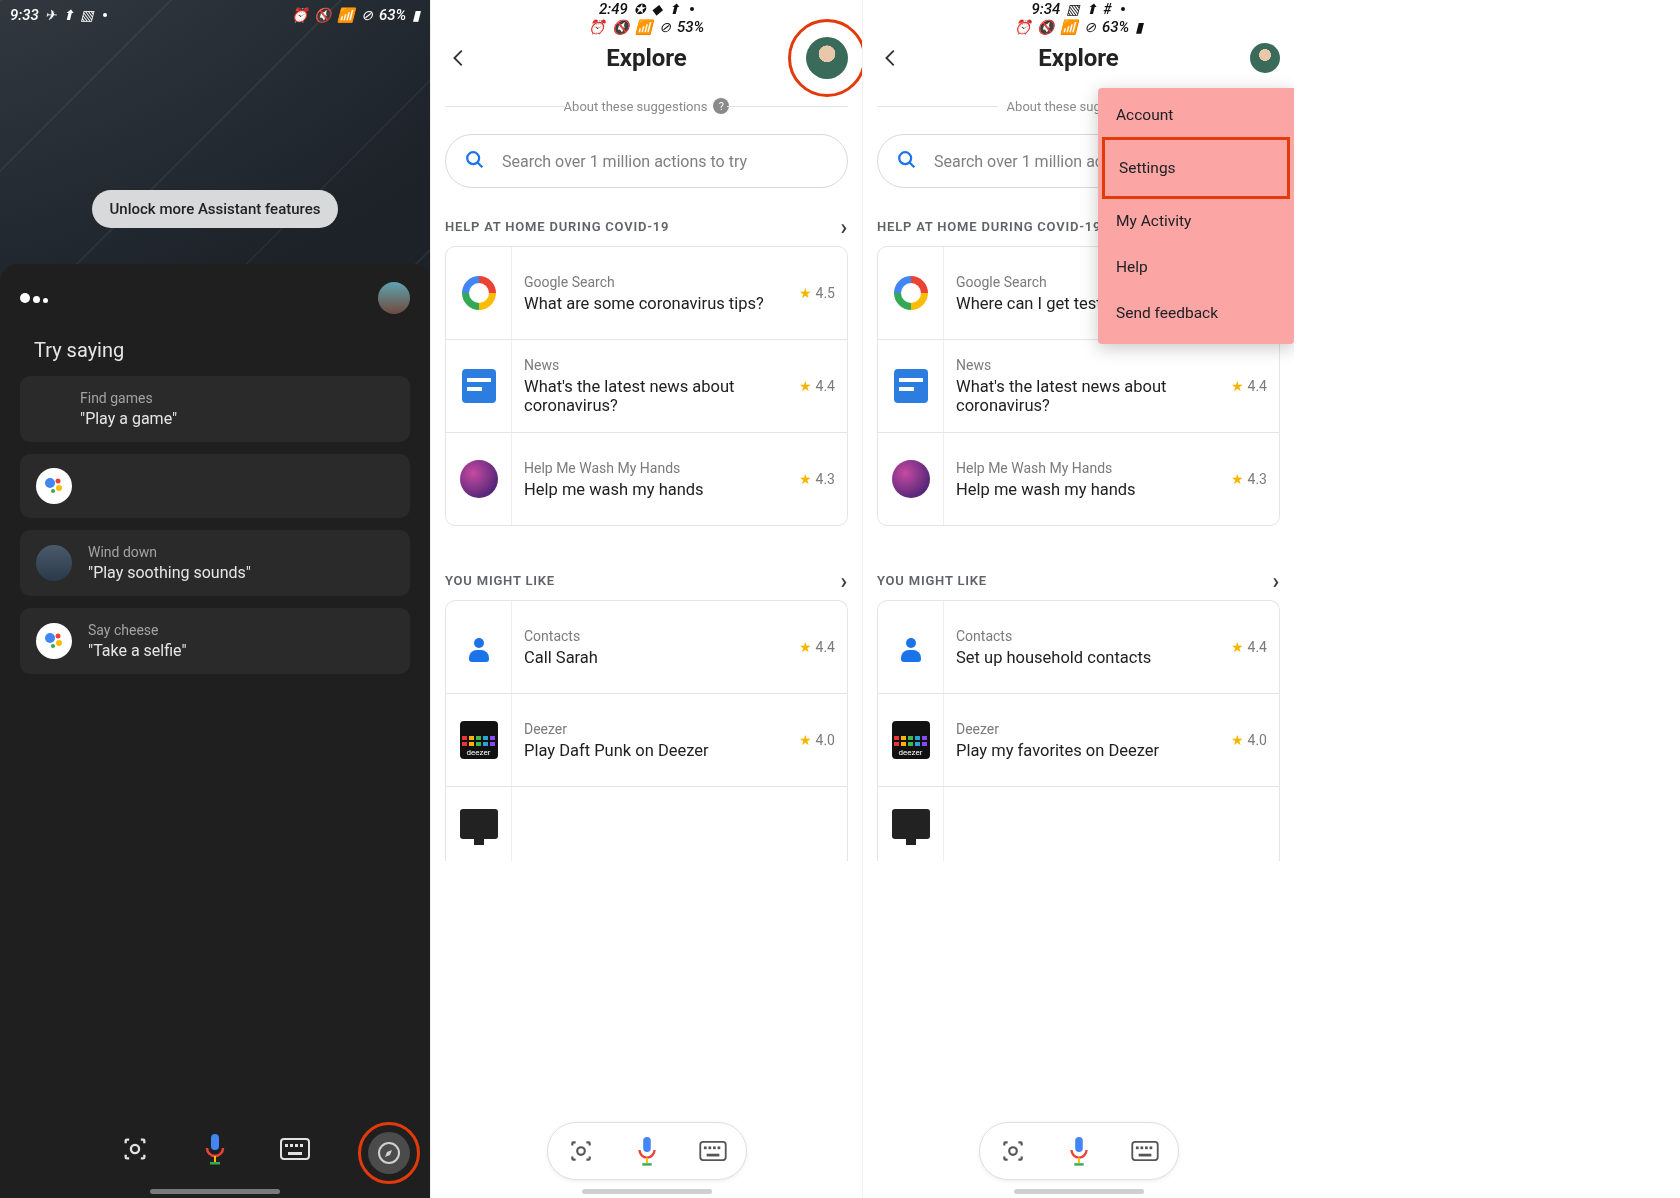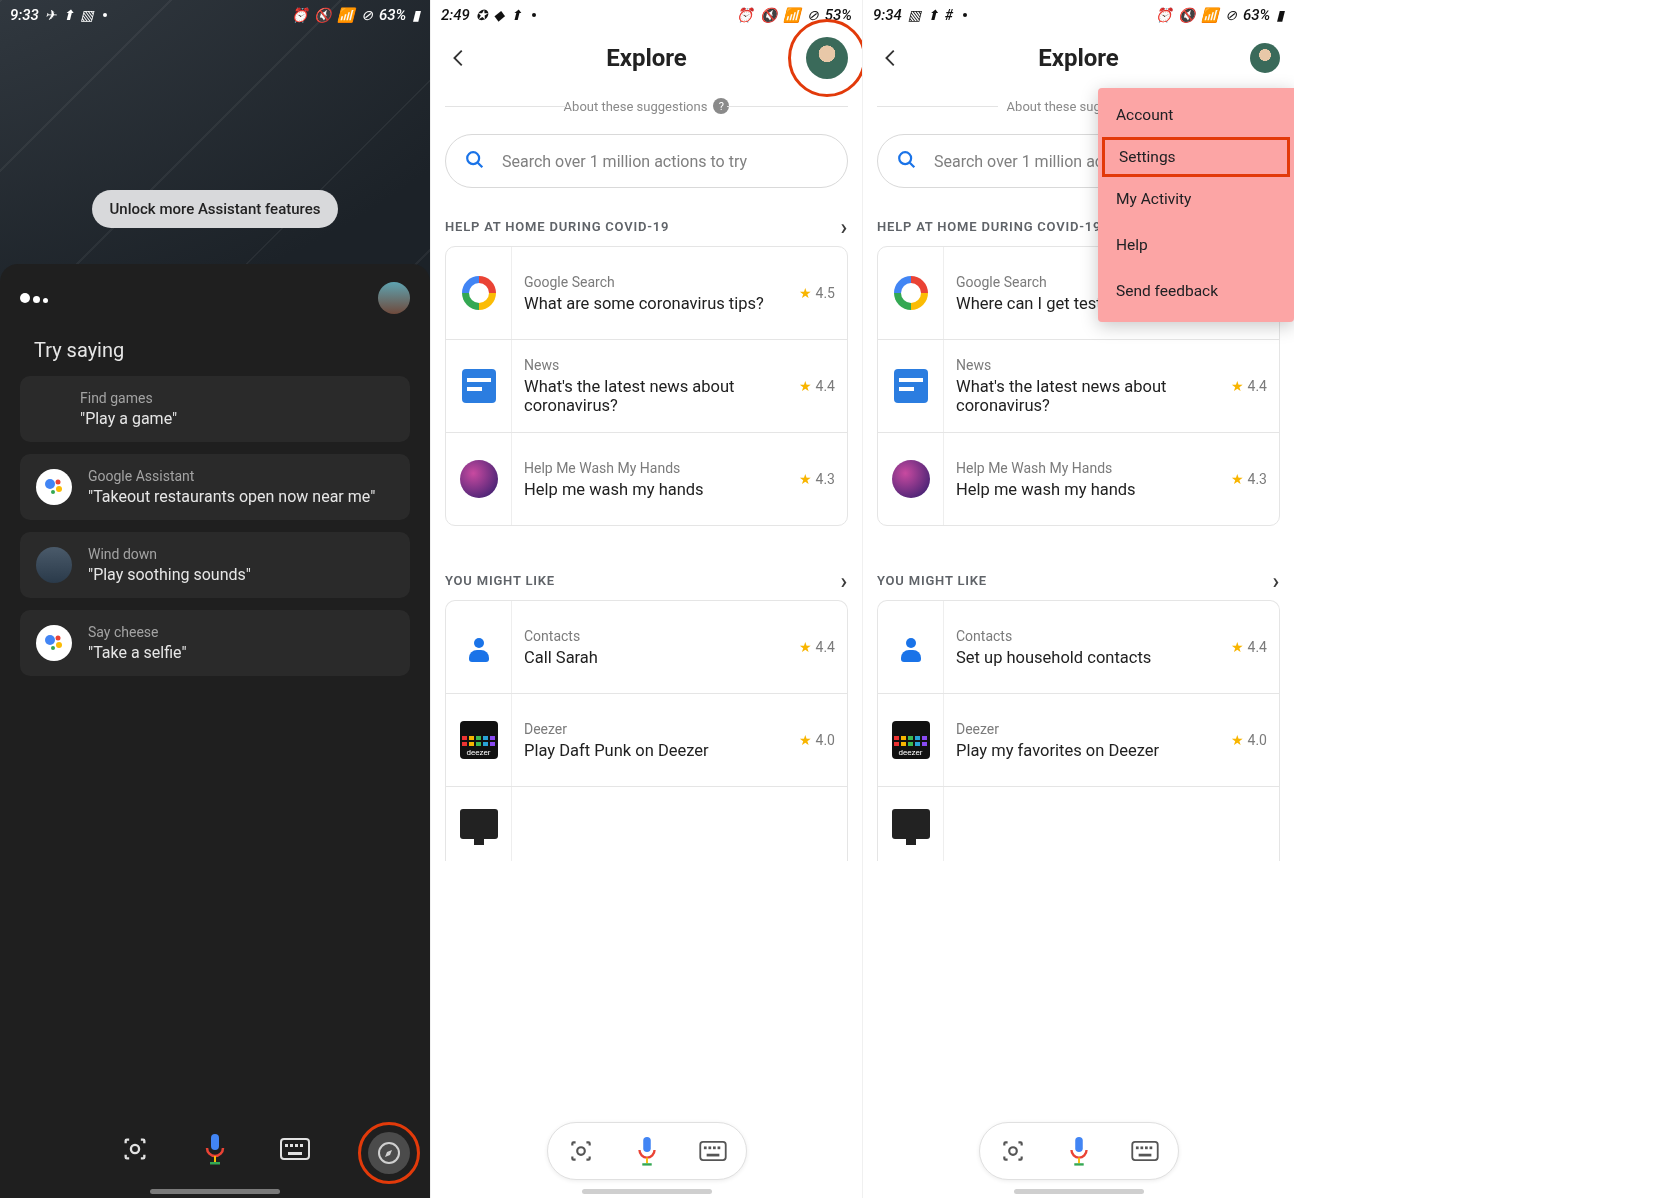--- a/index.html
+++ b/index.html
@@ -5,21 +5,21 @@
   * { box-sizing: border-box; margin: 0; padding: 0; font-family: Roboto, "Segoe UI", Arial, sans-serif; }
   body { background:#fff; width:1680px; height:1198px; display:flex; }
   .phone { position:relative; height:1198px; display:flex; flex-direction:column; overflow:hidden; }
   .p1 { width:430px; background:#2b3137; }
   .p2 { width:432px; background:#fff; border-left:1px solid #f0f0f0; }
   .p3 { width:432px; background:#fff; border-left:1px solid #f0f0f0; }
 
   
   .statusbar { height:30px; display:flex; align-items:center; justify-content:space-between; padding:0 10px; font-size:15px; font-weight:500; }
   .statusbar.dark { color:#fff; }
-  .statusbar.light { color:#111; background:#fff; }
+  .statusbar.light { color:#111; background:#fff;flex-direction:column; }
   .sb-left, .sb-right { display:flex; align-items:center; gap:6px;font-style:italic; }
   .sb-ic { font-size:14px; }
   .dot { width:4px; height:4px; border-radius:50%; background:currentColor; display:inline-block; margin-left:4px; }
 
   
   .p1-wallpaper { position:absolute; inset:0; background: radial-gradient(1200px 800px at -200px -200px, #404850, #1c2228 70%); }
   .p1-wallpaper::after{ content:""; position:absolute; inset:0; background:
      repeating-linear-gradient(135deg, rgba(255,255,255,0.05) 0 2px, transparent 2px 120px); }
   .p1-content { position:relative; z-index:1; display:flex; flex-direction:column; height:100%; }
   .chip { margin:160px auto 0; background:#d8d9db; color:#222; border-radius:22px; padding:10px 18px; font-size:15px; font-weight:500; width:fit-content; }
@@ -100,21 +100,21 @@
   .deezer .bars span:nth-child(5n){background:#8a4af3;}
   .atv { width:38px; height:30px; background:#222; border-radius:3px; position:relative;}
   .atv::after{content:"";position:absolute;left:14px;top:30px;width:10px;height:6px;background:#222;}
 
   .bottom-pill { position:absolute; left:50%; bottom:18px; transform:translateX(-50%); width:200px; height:58px; border:1px solid #e0e0e0; border-radius:30px; background:#fff; display:flex; align-items:center; justify-content:space-around; box-shadow:0 1px 4px rgba(0,0,0,.08);}
   .bp-ic{ width:30px;height:30px; display:flex;align-items:center;justify-content:center; color:#555;}
 
   
   .menu { position:absolute; top:88px; right:0; width:196px; background:#fca5a5; box-shadow:0 4px 18px rgba(0,0,0,.22); border-radius:4px 0 4px 4px; padding:4px 0 8px; z-index:5;}
   .menu-item { padding:14px 18px; font-size:15.5px; color:#202124; }
-  .menu-item.hl{ border:3px solid #e23a0a; margin:-1px 4px; padding:8px 14px;}
+  .menu-item.hl{ border:3px solid #e23a0a; margin:-1px 4px; padding:19px 14px;}
 
   
   svg{display:block;}
 </style>
 </head>
 <body>
 
 <div class="phone p1">
   <div class="p1-wallpaper"></div>
   <div class="p1-content">
@@ -159,24 +159,20 @@
       </div>
       <div class="sugg">
         <div class="ico ic-ga">
           <svg width="20" height="20" viewBox="0 0 20 20">
               <circle cx="6" cy="7" r="5" fill="#4285f4"></circle>
               <circle cx="14" cy="5" r="2.5" fill="#ea4335"></circle>
               <circle cx="15" cy="12" r="3" fill="#fbbc05"></circle>
               <circle cx="9" cy="15" r="2" fill="#34a853"></circle>
             </svg>
         </div>
-        <div class="txt">
-          <span class="cat">Google Assistant</span>
-          <span class="phrase">"Takeout restaurants open now near me"</span>
-        </div>
       </div>
       <div class="sugg">
         <div class="ico ic-wind"></div>
         <div class="txt">
           <span class="cat">Wind down</span>
           <span class="phrase">"Play soothing sounds"</span>
         </div>
       </div>
       <div class="sugg">
         <div class="ico ic-ga">

